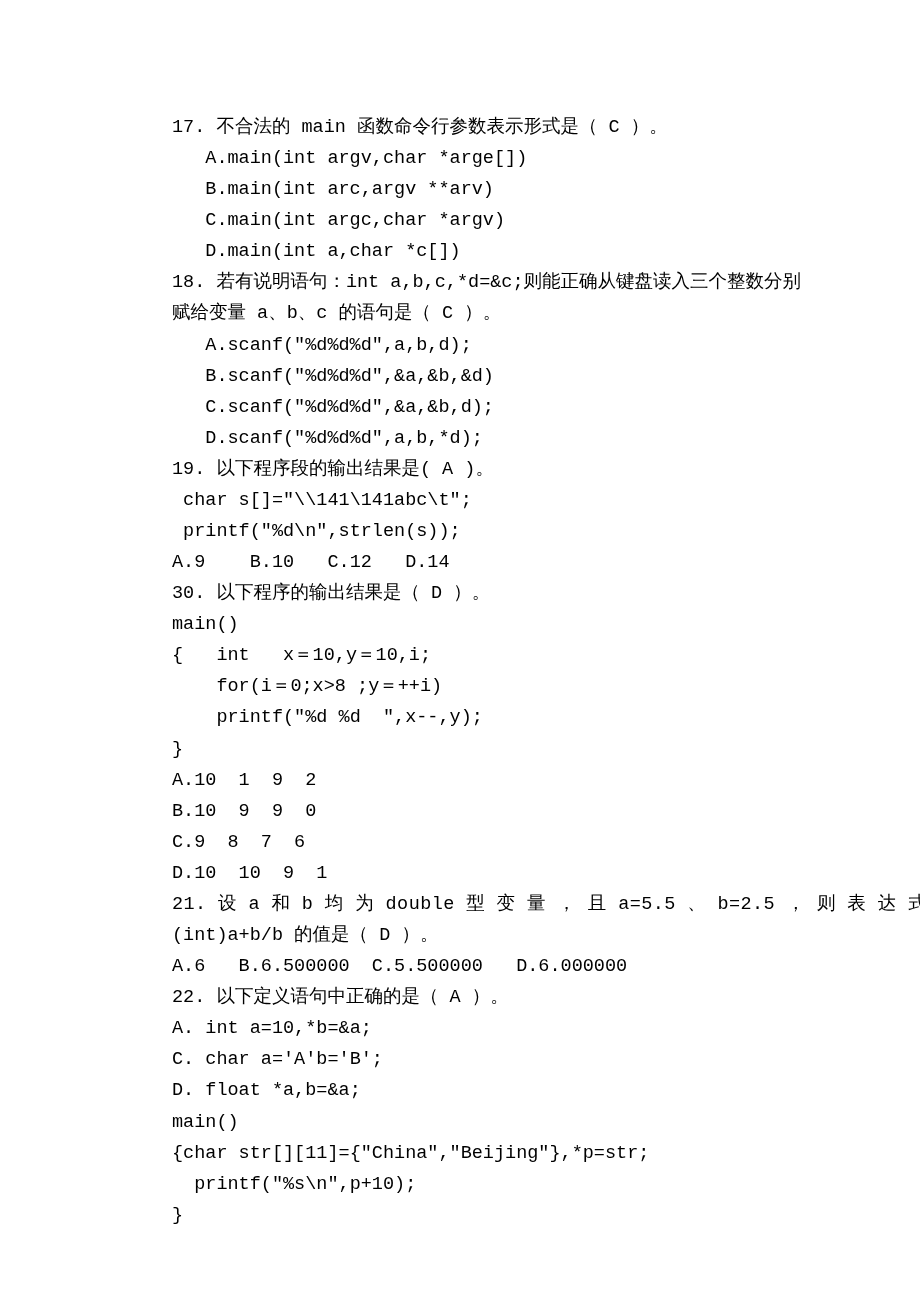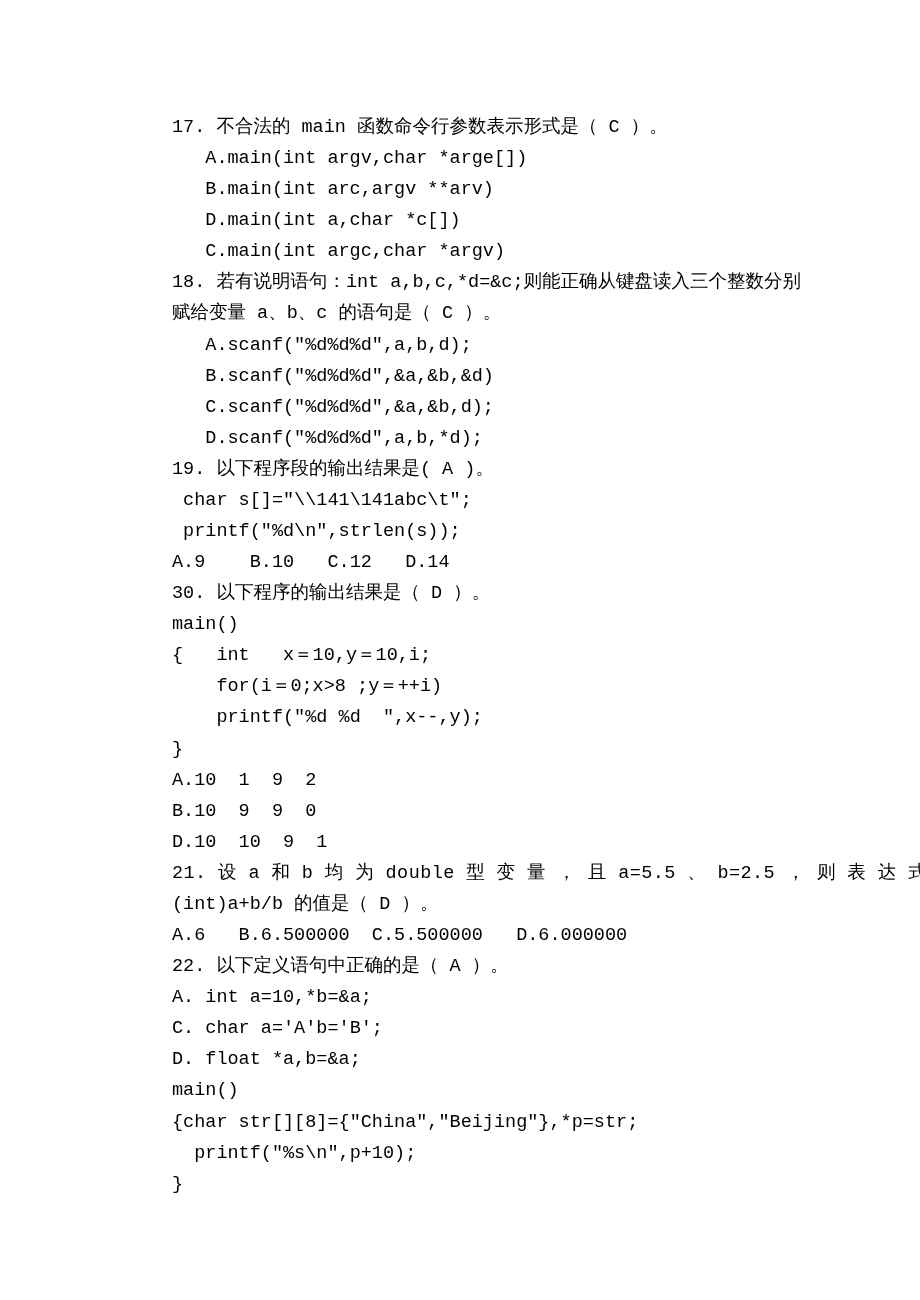--- a/index.html
+++ b/index.html
@@ -34,22 +34,22 @@
   }
 </style>
 </head>
 <body>
 
 <div class="page">
 
   <div class="line">17. 不合法的 main 函数命令行参数表示形式是（ C ）。</div>
   <div class="line opt">A.main(int argv,char *arge[])</div>
   <div class="line opt">B.main(int arc,argv **arv)</div>
+  <div class="line opt">C.main(int argc,char *argv)</div>
   <div class="line opt">D.main(int a,char *c[])</div>
-  <div class="line opt">C.main(int argc,char *argv)</div>
 
   <div class="line">18. 若有说明语句：int a,b,c,*d=&amp;c;则能正确从键盘读入三个整数分别</div>
   <div class="line">赋给变量 a、b、c 的语句是（ C ）。</div>
   <div class="line opt">A.scanf("%d%d%d",a,b,d);</div>
   <div class="line opt">B.scanf("%d%d%d",&amp;a,&amp;b,&amp;d)</div>
   <div class="line opt">C.scanf("%d%d%d",&amp;a,&amp;b,d);</div>
   <div class="line opt">D.scanf("%d%d%d",a,b,*d);</div>
 
   <div class="line">19. 以下程序段的输出结果是( A )。</div>
   <div class="line"> char s[]="\\141\141abc\t";</div>
@@ -57,29 +57,30 @@
   <div class="line">A.9    B.10   C.12   D.14</div>
 
   <div class="line">30. 以下程序的输出结果是（ D ）。</div>
   <div class="line">main()</div>
   <div class="line">{   int   x＝10,y＝10,i;</div>
   <div class="line">    for(i＝0;x&gt;8 ;y＝++i)</div>
   <div class="line">    printf("%d %d  ",x--,y);</div>
   <div class="line">}</div>
   <div class="line">A.10  1  9  2</div>
   <div class="line">B.10  9  9  0</div>
+  <div class="line">C.9  8  7  6</div>
   <div class="line">D.10  10  9  1</div>
 
   <div class="line justify">21. 设 a 和 b 均 为 double 型 变 量 ， 且 a=5.5 、 b=2.5 ， 则 表 达 式</div>
   <div class="line">(int)a+b/b 的值是（ D ）。</div>
   <div class="line">A.6   B.6.500000  C.5.500000   D.6.000000</div>
 
   <div class="line">22. 以下定义语句中正确的是（ A ）。</div>
   <div class="line">A. int a=10,*b=&amp;a;</div>
   <div class="line">C. char a='A'b='B';</div>
   <div class="line">D. float *a,b=&amp;a;</div>
 
   <div class="line">main()</div>
-  <div class="line">{char str[][8]={"China","Beijing"},*p=str;</div>
+  <div class="line">{char str[][11]={"China","Beijing"},*p=str;</div>
   <div class="line">  printf("%s\n",p+10);</div>
   <div class="line">}</div>
 
 </div>
 
 </body></html>

